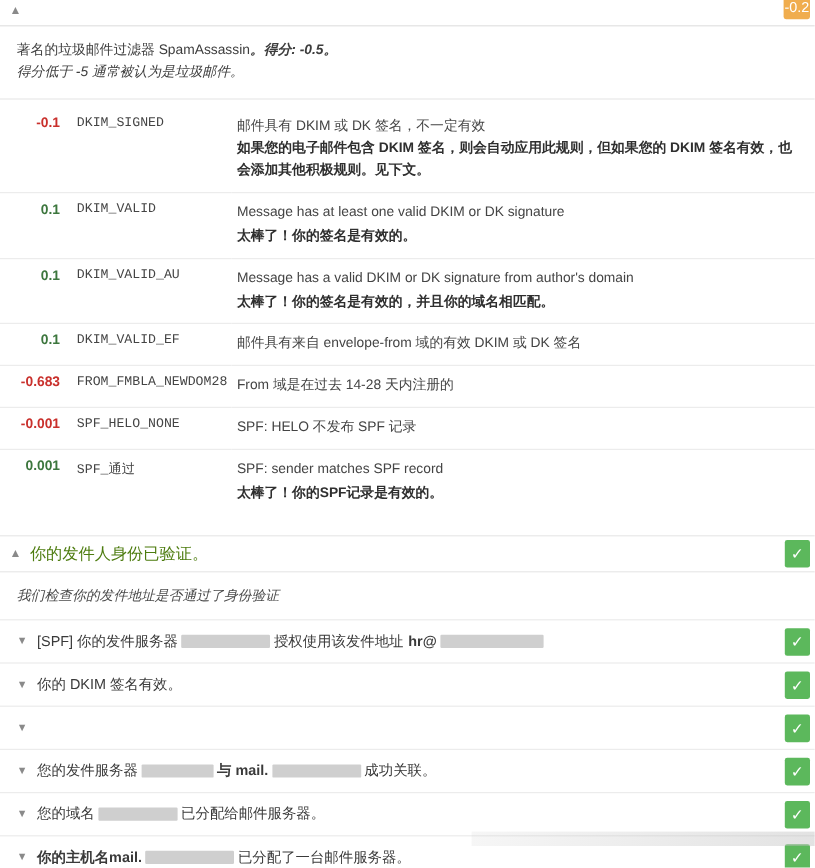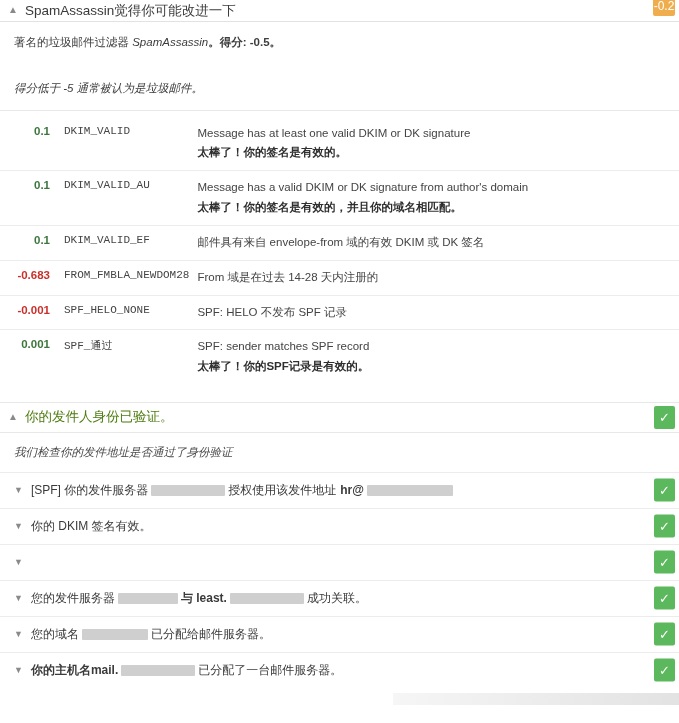--- a/index.html
+++ b/index.html
@@ -54,23 +54,23 @@
     justify-content: center;
     border-radius: 2px;
   }
 
   .sa-intro {
     padding: 12px 14px 10px 14px;
     font-size: 11.5px;
     line-height: 1.55;
     color: #3d3d3d;
   }
-  .sa-intro .b { font-weight: bold; }
-  .sa-intro .i { font-style: italic; }
-  .sa-intro-line2 { font-style: italic; margin-top: 28px; }
+  .sa-intro .b { font-weight: bold; font-style: italic; }
+  .sa-intro .i { }
+  .sa-intro-line2 { font-style: italic; }
 
   .sa-divider {
     border-top: 1px solid #e8e8e8;
     margin: 2px 0 0 0;
   }
 
   
   .rules {
     width: 100%;
     border-collapse: collapse;
@@ -219,36 +219,43 @@
     background: linear-gradient(90deg, rgba(210,210,210,0.25), rgba(190,190,190,0.55));
     opacity: 0.8;
     pointer-events: none;
   }
 </style>
 </head>
 <body>
 
 <div class="sa-header">
   <span class="caret">▲</span>
-  <span class="sa-title">SpamAssassin觉得你可能改进一下</span>
   <span class="sa-score-badge">-0.2</span>
 </div>
 
 <div class="sa-intro">
   <div>
     <span>著名的垃圾邮件过滤器 </span><span class="i">SpamAssassin</span><span class="b">。得分: -0.5。</span>
   </div>
   <div class="sa-intro-line2">得分低于 -5 通常被认为是垃圾邮件。</div>
 </div>
 
 <div class="sa-divider"></div>
 
 <table class="rules">
   <tbody>
     <tr>
+      <td class="col-score score-neg">-0.1</td>
+      <td class="col-rule">DKIM_SIGNED</td>
+      <td class="col-desc">
+        <span class="desc-main">邮件具有 DKIM 或 DK 签名，不一定有效</span>
+        <span class="desc-note">如果您的电子邮件包含 DKIM 签名，则会自动应用此规则，但如果您的 DKIM 签名有效，也会添加其他积极规则。见下文。</span>
+      </td>
+    </tr>
+    <tr>
       <td class="col-score score-pos">0.1</td>
       <td class="col-rule">DKIM_VALID</td>
       <td class="col-desc">
         <span class="desc-main">Message has at least one valid DKIM or DK signature</span>
         <span class="desc-note">太棒了！你的签名是有效的。</span>
       </td>
     </tr>
     <tr>
       <td class="col-score score-pos">0.1</td>
       <td class="col-rule">DKIM_VALID_AU</td>
@@ -322,21 +329,21 @@
 <div class="si-row">
   <span class="caret">▼</span>
   <span class="row-badge">✓</span>
 </div>
 
 <div class="si-row">
   <span class="caret">▼</span>
   <span class="row-text">
     <span>您的发件服务器</span>
     <span class="redact" style="width:60px"></span>
-    <span class="bold">与 least.</span>
+    <span class="bold">与 mail.</span>
     <span class="redact" style="width:74px"></span>
     <span>成功关联。</span>
   </span>
   <span class="row-badge">✓</span>
 </div>
 
 <div class="si-row">
   <span class="caret">▼</span>
   <span class="row-text">
     <span>您的域名</span>

